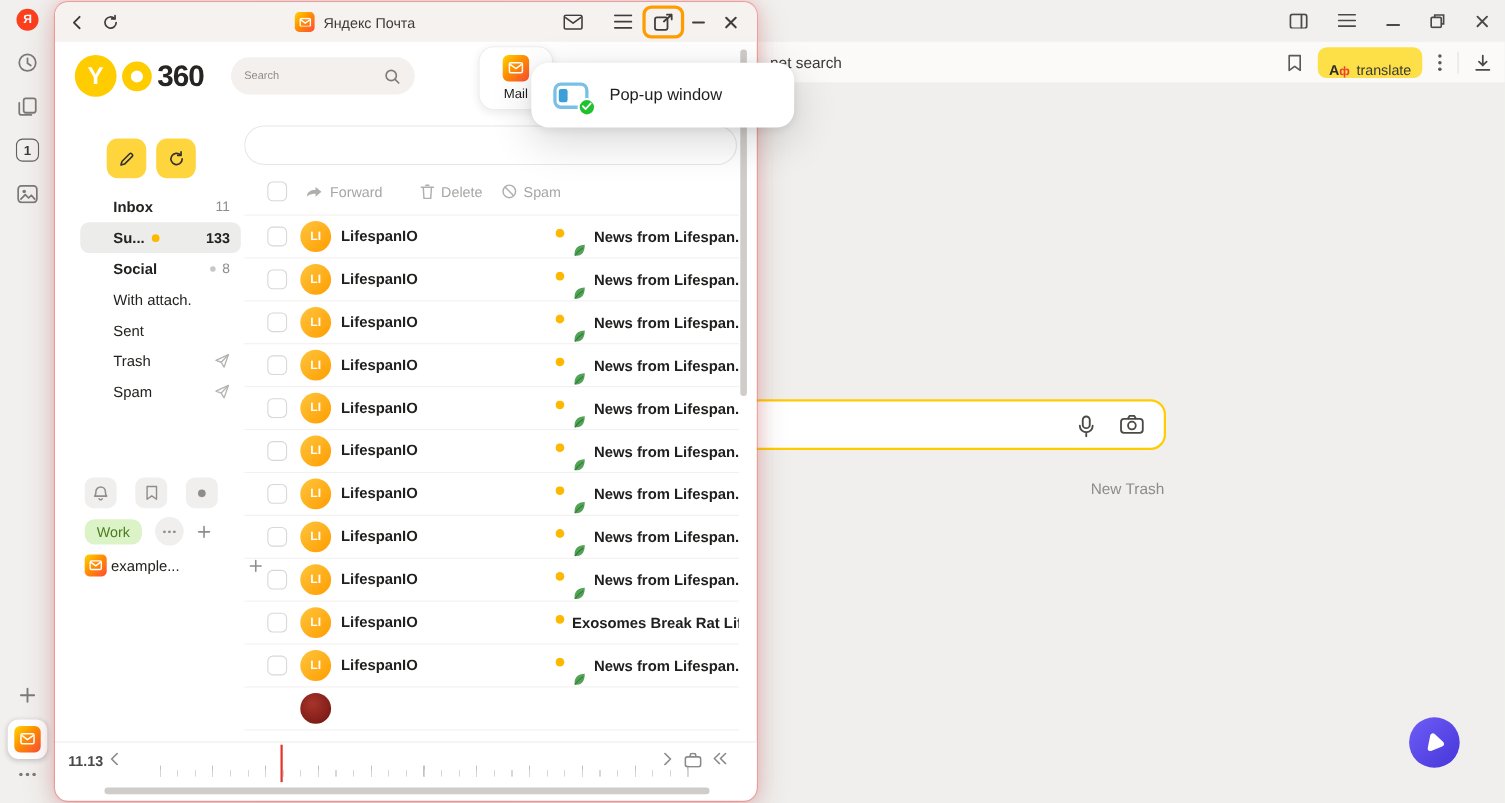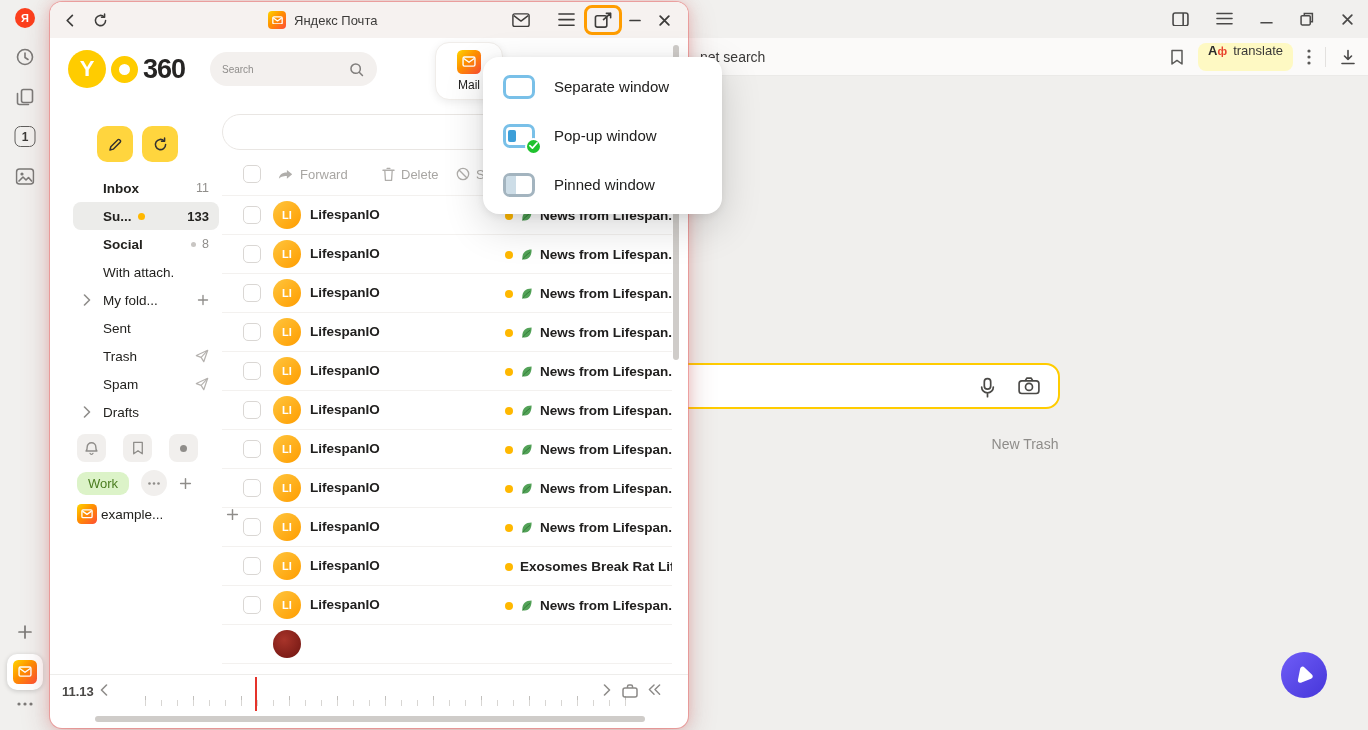--- a/index.html
+++ b/index.html
@@ -8,21 +8,21 @@
 svg{display:block}
 .ic{display:inline-flex;align-items:center;justify-content:center}
 .clickable{cursor:pointer}
 
 
 .topbar{position:absolute;left:50px;top:0;right:0;height:38px}
 .winctl{position:absolute;right:14px;top:0;height:38px;display:flex;align-items:center;gap:27px}
 .omnibox{position:absolute;left:50px;top:38px;right:0;height:38px;background:#fbfaf9;border-bottom:1px solid #ebeae8}
 .omni-query{position:absolute;left:650px;top:11px;font-size:14px;color:#3a3938}
 .omni-right{position:absolute;right:12px;top:0;height:38px;display:flex;align-items:center;gap:14px}
-.tr-chip{display:flex;align-items:flex-start;gap:6px;background:#fef9c3;border-radius:8px;height:28px;padding:0 10px;font-size:13px;color:#3a3938}
+.tr-chip{display:flex;align-items:flex-end;gap:6px;background:#fde047;border-radius:8px;height:28px;padding:0 10px;font-size:13px;color:#3a3938}
 .tr-ic{font-weight:700;font-size:13px;color:#2c2b2a}
 .tr-ic i{font-style:normal;color:#e8442e;font-size:11px}
 .omni-div{width:1px;height:20px;background:#e3e1df}
 
 
 .strip{position:absolute;left:0;top:0;width:50px;height:730px}
 .sit{position:absolute;left:50%;transform:translateX(-50%)}
 .tabcounter{width:21px;height:21px;border:1.7px solid #605f5d;border-radius:6px;font-size:12px;font-weight:700;color:#3b3a38;display:flex;align-items:center;justify-content:center}
 .ylogo{width:20px;height:20px;border-radius:50%;background:#fc3f1d;color:#fff;font-size:11px;font-weight:700;display:flex;align-items:center;justify-content:center}
 .appbox{width:36px;height:36px;background:#fff;border-radius:10px;box-shadow:0 1px 5px rgba(0,0,0,.18);display:flex;align-items:center;justify-content:center}
@@ -82,21 +82,21 @@
 .lsearch{position:absolute;left:0;top:2px;width:448px;height:36px;border:1px solid #e9e6e3;border-radius:18px;background:#fff}
 .ltoolbar{position:absolute;left:0;top:50px;height:24px;width:450px;color:#a8a6a3;font-size:13px}
 .tcheck{position:absolute;left:21px;top:3px;width:18px;height:18px;border:1.5px solid #dad7d4;border-radius:5px;background:#fff}
 .titem{position:absolute;top:0;height:24px;display:flex;gap:6px;align-items:center}
 .rows{position:absolute;left:0;top:83px;width:450px;border-top:1px solid #f3f1ef}
 .mrow{height:39px;position:relative;border-bottom:1px solid #f3f1ef}
 .mcheck{position:absolute;left:21px;top:10px;width:18px;height:18px;border:1.5px solid #dad7d4;border-radius:5px;background:#fff}
 .mavatar{position:absolute;left:51px;top:5px;width:28px;height:28px;border-radius:50%;background:linear-gradient(135deg,#ffc53d,#ff9d00);color:#fff;font-size:11px;font-weight:700;display:flex;align-items:center;justify-content:center}
 .mavatar.red{background:radial-gradient(circle at 40% 35%,#a8342a,#6e1410)}
 .msender{position:absolute;left:88px;top:11px;width:185px;font-weight:700;font-size:13.5px;white-space:nowrap;overflow:hidden}
-.mmeta{position:absolute;left:283px;top:0;right:0;height:39px;display:flex;align-items:center;gap:7px;overflow:hidden}
+.mmeta{position:absolute;left:283px;top:12px;right:0;height:39px;display:flex;gap:7px;overflow:hidden}
 .mdot{width:8px;height:8px;border-radius:50%;background:#ffb800;flex:none}
 .mleaf{flex:none;display:flex}
 .msubject{font-weight:700;font-size:13.5px;white-space:nowrap;overflow:hidden}
 
 
 .timeline{position:absolute;left:0;right:0;top:672px;height:38px;background:#fff;border-top:1px solid #eeedeb}
 .tl-date{position:absolute;left:12px;top:9px;font-size:13px;color:#4a4846;font-weight:700}
 .times{position:absolute;left:71px;top:7px;display:flex}
 .ttime{width:48px;text-align:center;font-size:11px;color:#8f8d8a}
 .ttime.current{color:#e5332a;font-weight:700}
@@ -380,38 +380,20 @@
       <div class="folder clickable" data-name="folder-item">
 
         <span class="flabel" data-name="folder-label">With attach...</span>
 
         <span class="fspace"></span>
 
         <span class="fcount" data-name="folder-count"></span>
 
       </div>
 
-      <div class="folder clickable" data-name="folder-item">
-        <span class="fchev" data-name="chevron-right-icon">
-          <svg width="8" viewBox="0 0 8 12">
-            <path d="M1.5 1l5 5-5 5" fill="none" stroke="#8f8d8a" stroke-width="1.6" stroke-linecap="round" stroke-linejoin="round"></path>
-          </svg>
-        </span>
-        <span class="flabel" data-name="folder-label">My fold...</span>
-
-        <span class="fspace"></span>
-
-        <span class="fcount" data-name="folder-count"></span>
-
-        <span class="fside clickable" data-name="add-folder-icon">
-          <svg width="12" viewBox="0 0 16 16">
-            <path d="M8 2v12M2 8h12" stroke="#8f8d8a" stroke-width="1.8" stroke-linecap="round"></path>
-          </svg>
-        </span>
-      </div>
 
       <div class="folder clickable" data-name="folder-item">
 
         <span class="flabel" data-name="folder-label">Sent</span>
 
         <span class="fspace"></span>
 
         <span class="fcount" data-name="folder-count"></span>
 
       </div>
@@ -441,33 +423,20 @@
         <span class="fcount" data-name="folder-count"></span>
         <span class="fside" data-name="send-icon">
           <svg width="14" viewBox="0 0 16 16">
             <path d="M1.5 7.5L14.5 1.5 10 14.5 7 9.5z" fill="none" stroke="#b5b2af" stroke-width="1.4" stroke-linejoin="round"></path>
             <path d="M7 9.5l7.5-8" stroke="#b5b2af" stroke-width="1.4"></path>
           </svg>
         </span>
 
       </div>
 
-      <div class="folder clickable" data-name="folder-item">
-        <span class="fchev" data-name="chevron-right-icon">
-          <svg width="8" viewBox="0 0 8 12">
-            <path d="M1.5 1l5 5-5 5" fill="none" stroke="#8f8d8a" stroke-width="1.6" stroke-linecap="round" stroke-linejoin="round"></path>
-          </svg>
-        </span>
-        <span class="flabel" data-name="folder-label">Drafts</span>
-
-        <span class="fspace"></span>
-
-        <span class="fcount" data-name="folder-count"></span>
-
-      </div>
     </div>
 
   <div class="tools" data-name="label-tools">
     <button class="tool clickable" data-name="bell-icon">
         <svg width="15" viewBox="0 0 16 16">
           <path d="M8 1.8a4.6 4.6 0 0 0-4.6 4.6c0 3.2-1.2 4.3-1.2 4.3h11.6s-1.2-1.1-1.2-4.3A4.6 4.6 0 0 0 8 1.8z" fill="none" stroke="#8f8d8a" stroke-width="1.5" stroke-linejoin="round"></path>
           <path d="M6.5 13.2a1.6 1.6 0 0 0 3 0" fill="none" stroke="#8f8d8a" stroke-width="1.5" stroke-linecap="round"></path>
         </svg>
       </button>
     <button class="tool clickable" data-name="bookmark-icon">
@@ -778,40 +747,26 @@
         </svg>
       </button>
   </div>
 
   <div class="vscroll clickable" data-name="vertical-scrollbar"></div>
   <div class="hscroll clickable" data-name="horizontal-scrollbar"></div>
 </section>
 
 <div class="menu" data-name="window-mode-menu">
 
-    <div class="mitem clickable" data-name="menu-item">
-      <span class="micon" data-name="separate-window-icon">
-        <span class="frame"></span>
-
-      </span>
-      <span data-name="menu-item-label">Separate window</span>
-    </div>
 
     <div class="mitem clickable" data-name="menu-item">
       <span class="micon" data-name="popup-window-icon">
         <span class="frame"></span>
         <span class="badge" data-name="selected-check-icon">
           <svg width="9" viewBox="0 0 10 8">
             <path d="M1 4l2.8 2.8L9 1" fill="none" stroke="#fff" stroke-width="1.8" stroke-linecap="round" stroke-linejoin="round"></path>
           </svg>
         </span>
       </span>
       <span data-name="menu-item-label">Pop-up window</span>
     </div>
 
-    <div class="mitem clickable" data-name="menu-item">
-      <span class="micon" data-name="pinned-window-icon">
-        <span class="frame"></span>
-
-      </span>
-      <span data-name="menu-item-label">Pinned window</span>
-    </div>
   </div>
 
 </body></html>

